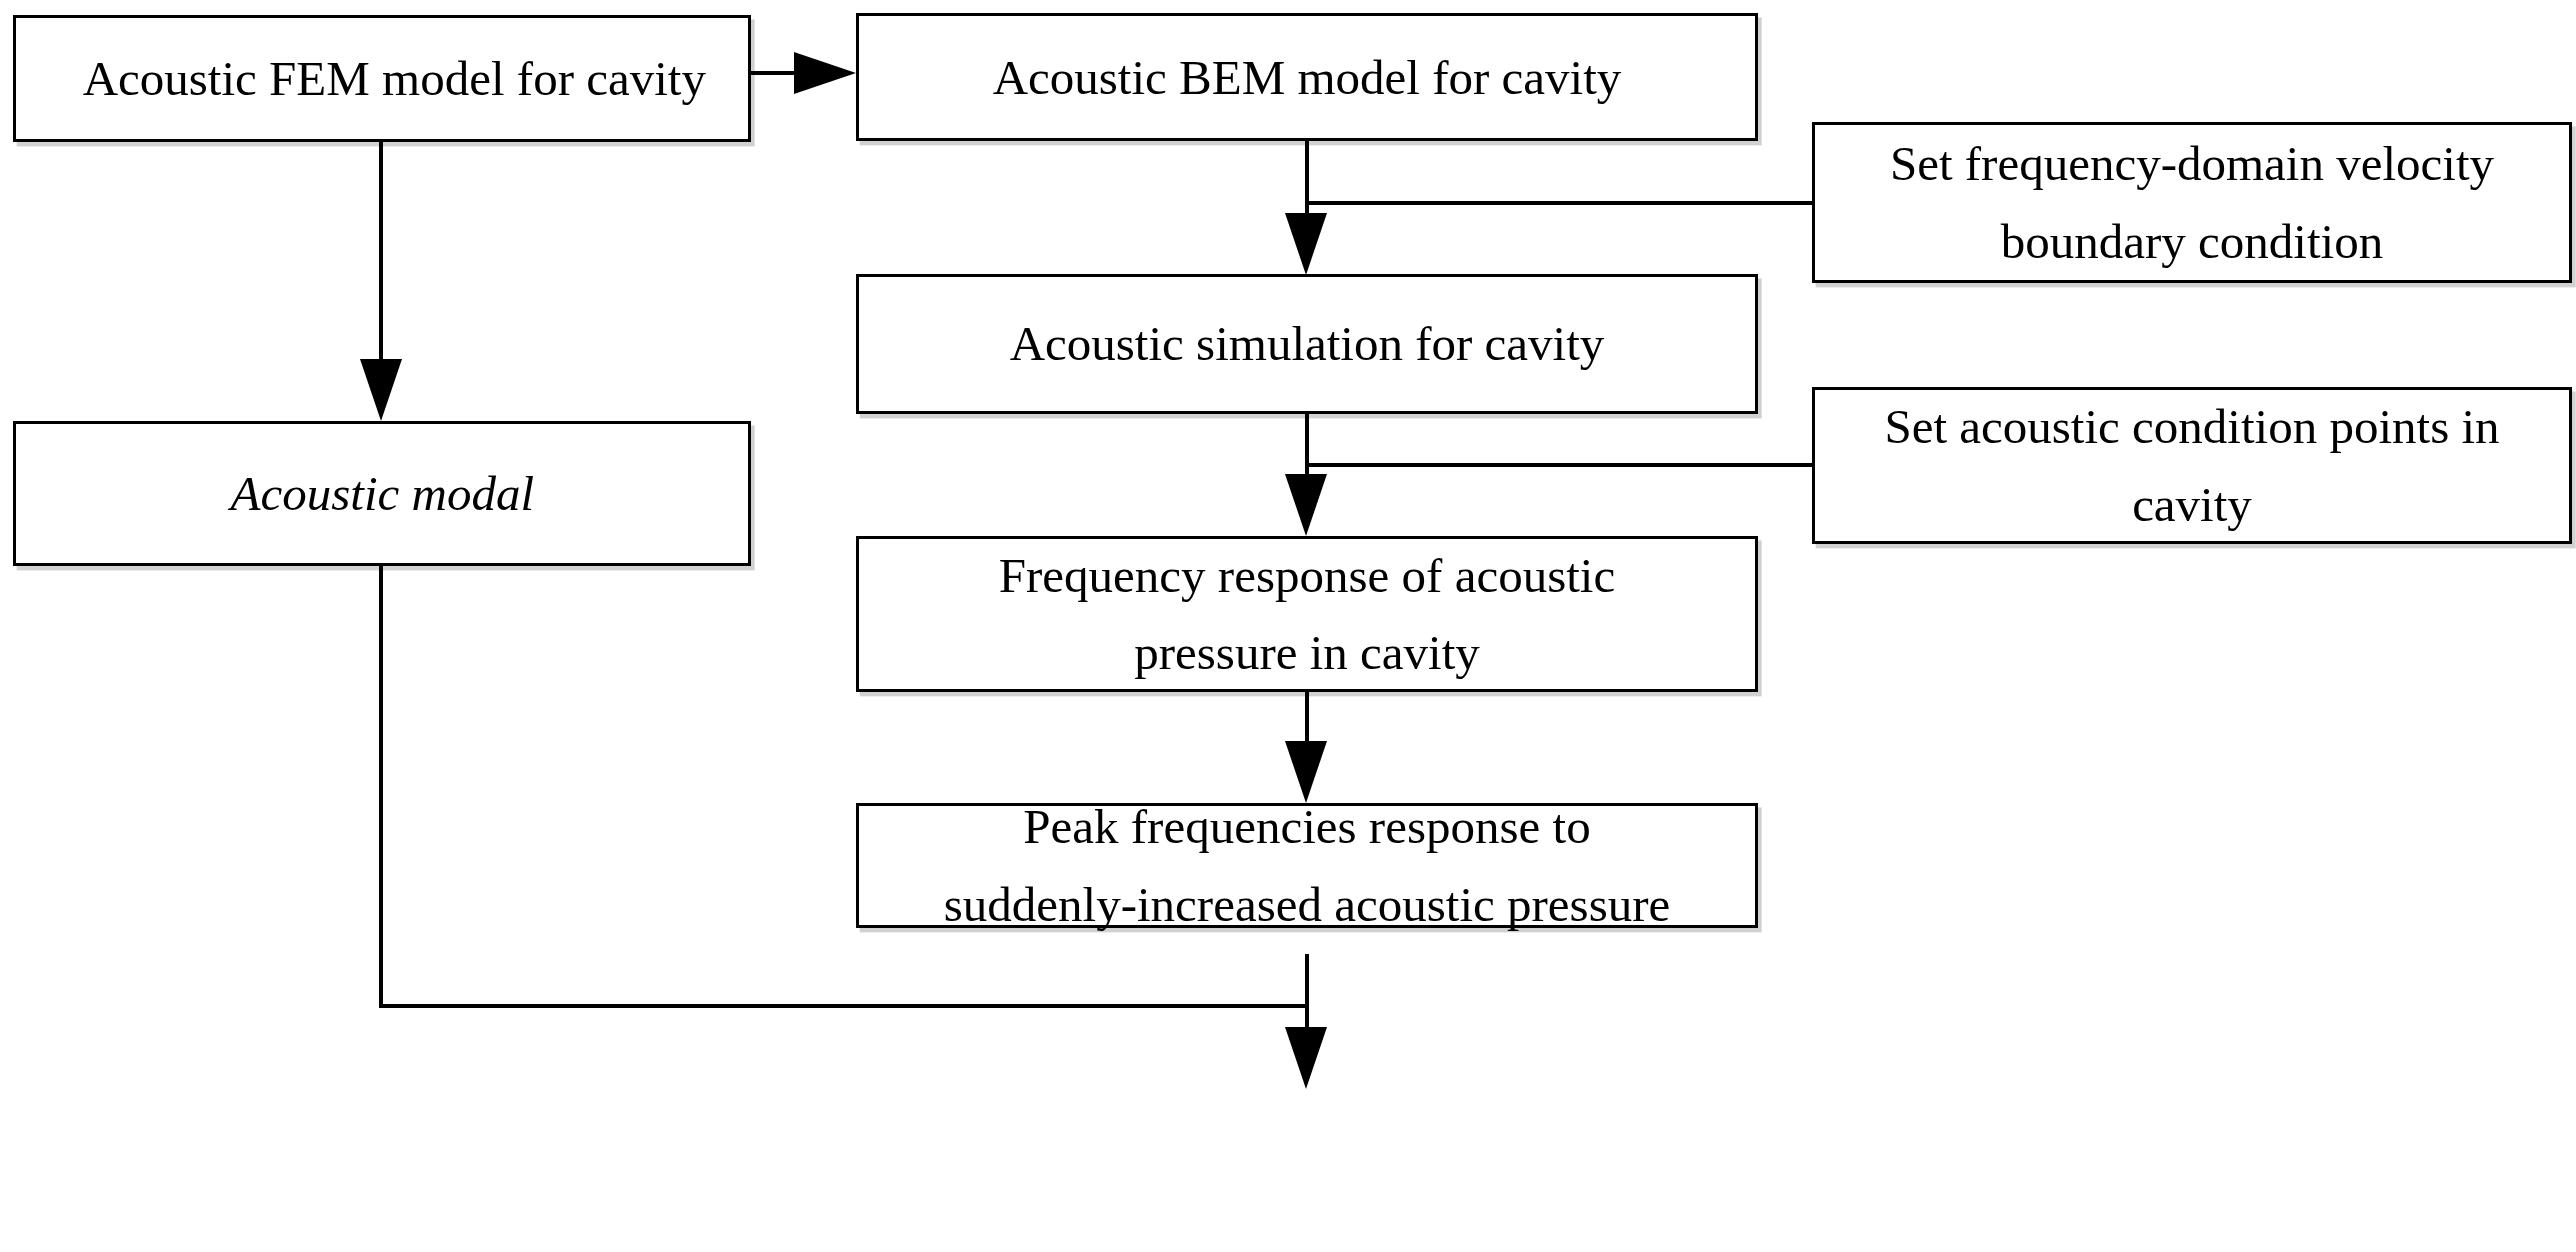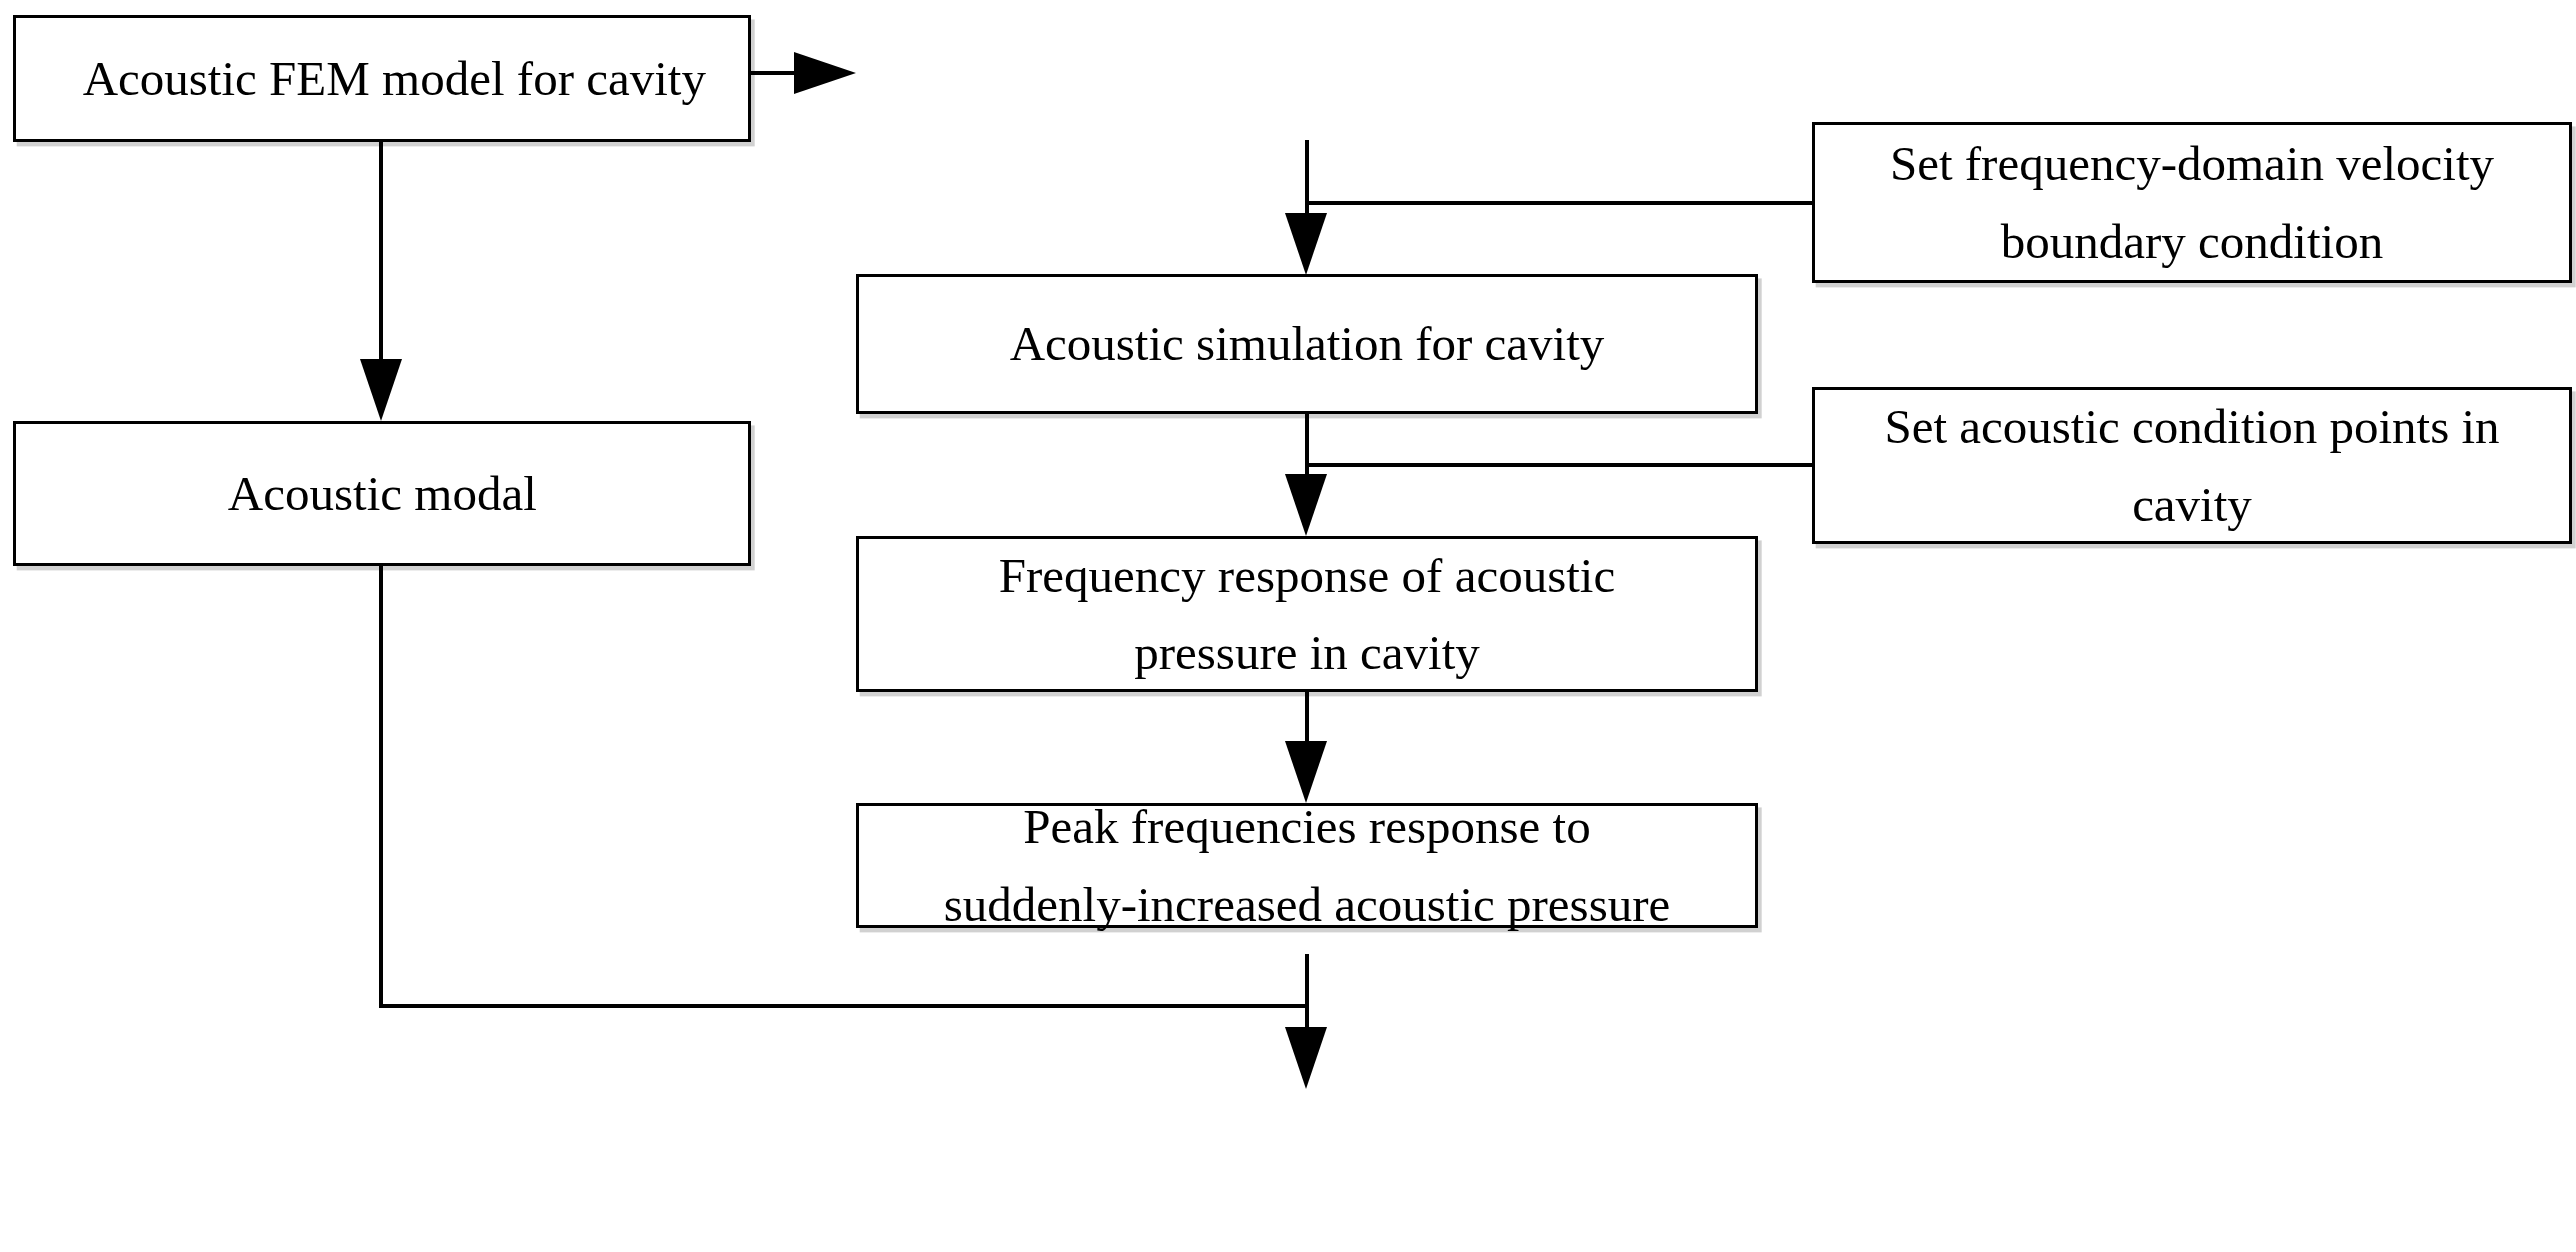--- a/index.html
+++ b/index.html
@@ -47,41 +47,44 @@
 </style>
 </head>
 <body>
 
 <div class="canvas" style="--bg: #ffffff; --boxfill: #ffffff; --ink: #000000;">
 
   <div class="node" style="left:13.3px; top:14.8px; width:738px; height:127px;padding-left:24px;">
     <span class="label">Acoustic FEM model for cavity</span>
   </div>
 
+  <div class="node" style="left:856px; top:13.3px; width:902px; height:128px;">
+    <span class="label">Acoustic BEM model for cavity</span>
+  </div>
 
   <div class="node" style="left:1812px; top:122px; width:760px; height:161px;">
     <span class="label">Set frequency-domain velocity
 boundary condition</span>
   </div>
 
   <div class="node" style="left:856px; top:274px; width:902px; height:140px;">
     <span class="label">Acoustic simulation for cavity</span>
   </div>
 
   <div class="node" style="left:1812px; top:387px; width:760px; height:157px;">
     <span class="label">Set acoustic condition points in
 cavity</span>
   </div>
 
   <div class="node" style="left:856px; top:536px; width:902px; height:156px;">
     <span class="label">Frequency response of acoustic
 pressure in cavity</span>
   </div>
 
-  <div class="node" style="left:13.3px; top:421px; width:738px; height:145px;">
+  <div class="node" style="left:13.3px; top:421px; width:738px; height:145px;font-style:italic;">
     <span class="label">Acoustic modal</span>
   </div>
 
   <div class="node" style="left:856px; top:803px; width:902px; height:125px;">
     <span class="label">Peak frequencies response to
 suddenly-increased acoustic pressure</span>
   </div>
 
 
   <div class="line" style="left:751px; top:71px; width:46px; height:3.7px;"></div>

